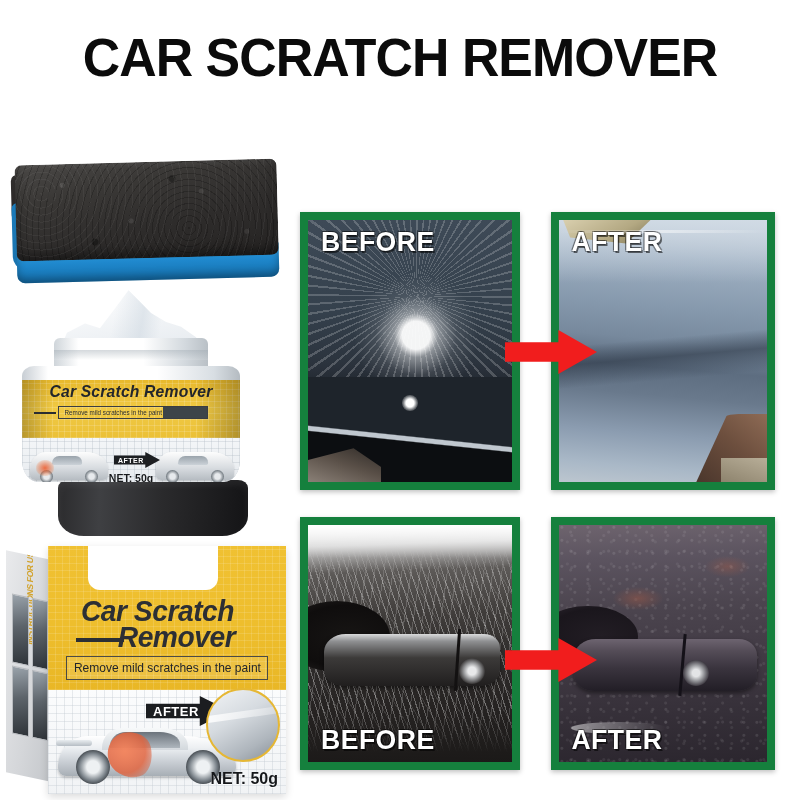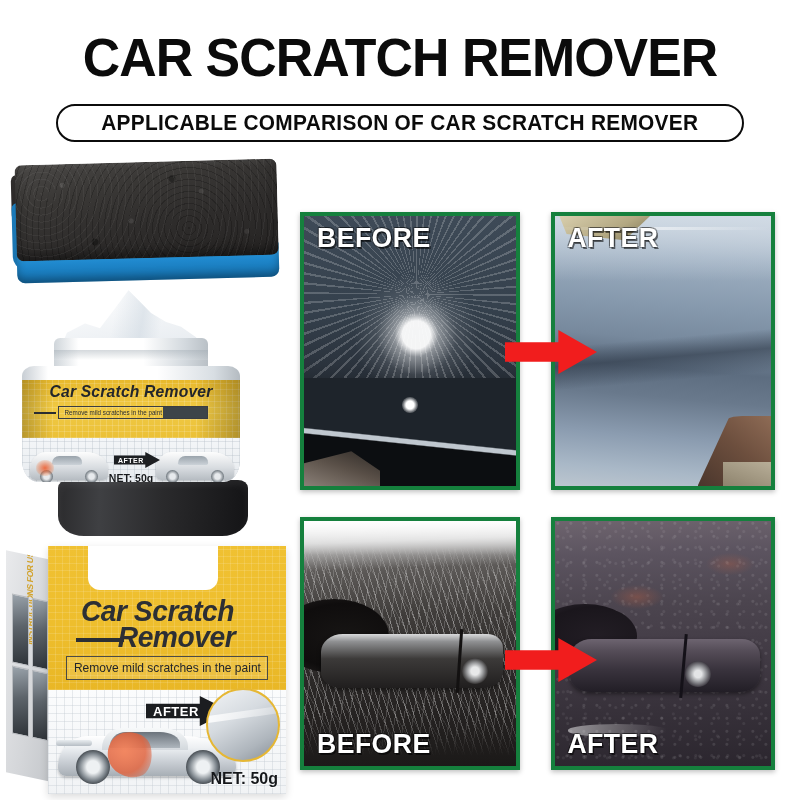--- a/index.html
+++ b/index.html
@@ -472,21 +472,21 @@
   }
   .box-net {
     position:absolute; right:8px; bottom:6px; z-index:6;
     font-size:16px; font-weight:bold; color:#16181b;
     text-shadow: 0 1px 0 rgba(255,255,255,0.85);
   }
 
   
   .photo-panel {
     position: absolute;
-    border: 4px solid #15803d;
+    border: 8px solid #15803d;
     box-sizing: border-box;
     overflow: hidden;
     box-shadow: 0 2px 5px rgba(0,0,0,0.25);
     padding-left: 23px;
   }
   #panel-before-top  { left: 300px; top: 212px; width: 220px; height: 278px; }
   #panel-after-top   { left: 551px; top: 212px; width: 224px; height: 278px; }
   #panel-before-bot  { left: 300px; top: 517px; width: 220px; height: 253px; }
   #panel-after-bot   { left: 551px; top: 517px; width: 224px; height: 253px; }
 
@@ -678,23 +678,20 @@
     filter: drop-shadow(0 1px 2px rgba(0,0,0,0.3));
   }
   #arrow-top { left: 505px; top: 330px; width: 92px; height: 44px; }
   #arrow-bot { left: 505px; top: 638px; width: 92px; height: 44px; }
 </style>
 </head>
 <body>
 
 <div id="header">
   <div id="main-title">CAR SCRATCH REMOVER</div>
-  <div id="subtitle-pill">
-    <span id="subtitle-text">APPLICABLE COMPARISON OF CAR SCRATCH REMOVER</span>
-  </div>
 </div>
 
 <div id="product-column">
 
   <div id="sponge">
     <div class="sponge-dark-left"></div>
     <div class="sponge-blue-left"></div>
     <div class="sponge-blue-front"></div>
     <div class="sponge-top"></div>
   </div>

